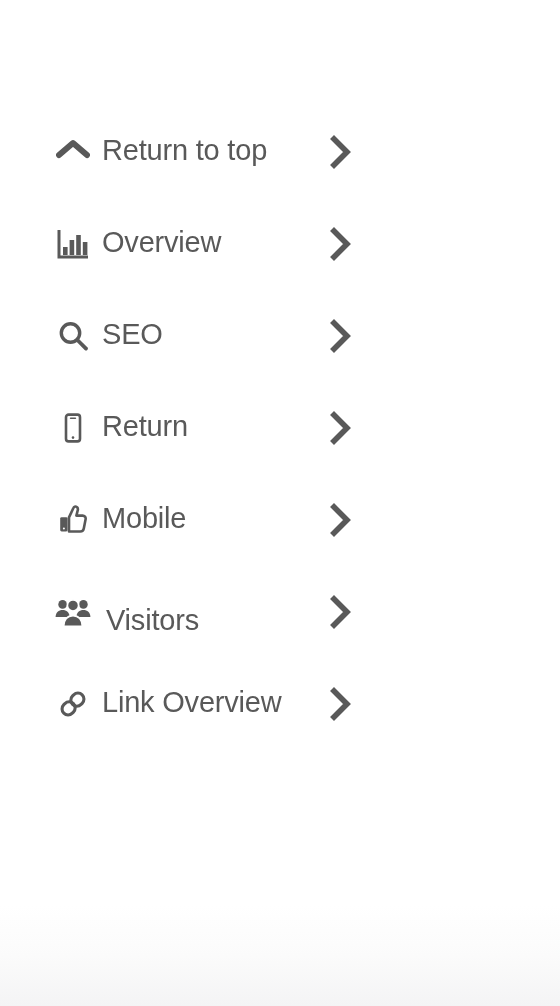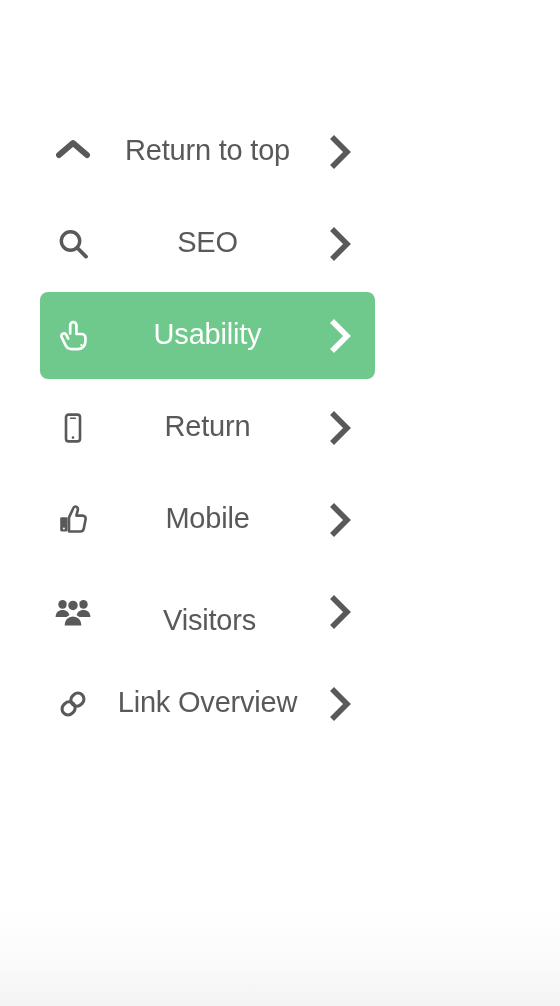--- a/index.html
+++ b/index.html
@@ -17,21 +17,20 @@
   #app {
     position: relative;
     width: 560px;
     height: 1006px;
     background: linear-gradient(to bottom,
                 #ffffff 0%,
                 #ffffff 90%,
                 #fbfbfb 95%,
                 #f4f4f5 100%);
     box-sizing: border-box;
-    text-align: center;
   }
 
   .nav-list {
     position: absolute;
     top: 108px;
     left: 0;
     width: 560px;
     list-style: none;
     margin: 0;
     padding: 0;
@@ -124,54 +123,51 @@
       </svg>
           </span>
           <span class="nav-label">Return to top</span>
           <span class="chev-slot">
             <svg width="26" height="34" viewBox="0 0 26 34" aria-hidden="true">
         <path d="M6 4 L19 17 L6 30" fill="none" stroke="#595959" stroke-width="5.6" stroke-linecap="square" stroke-linejoin="miter"></path>
       </svg>
           </span>
         </div>
       </li>
+      <li class="nav-item" data-key="overview">
+        <div class="row-inner">
+          <span class="icon-slot">
+            <svg width="32" height="32" viewBox="0 0 32 32" aria-hidden="true">
+        <path d="M2 2 L2 29 L31 29" fill="none" stroke="#595959" stroke-width="3"></path>
+        <rect x="6" y="19" width="4.6" height="8" fill="#595959"></rect>
+        <rect x="12.6" y="12" width="4.6" height="15" fill="#595959"></rect>
+        <rect x="19.2" y="7" width="4.6" height="20" fill="#595959"></rect>
+        <rect x="25.8" y="14" width="4.6" height="13" fill="#595959"></rect>
+      </svg>
+          </span>
+          <span class="nav-label">Overview</span>
+          <span class="chev-slot">
+            <svg width="26" height="34" viewBox="0 0 26 34" aria-hidden="true">
+        <path d="M6 4 L19 17 L6 30" fill="none" stroke="#595959" stroke-width="5.6" stroke-linecap="square" stroke-linejoin="miter"></path>
+      </svg>
+          </span>
+        </div>
+      </li>
       <li class="nav-item" data-key="seo">
         <div class="row-inner">
           <span class="icon-slot">
             <svg width="32" height="32" viewBox="0 0 32 32" aria-hidden="true">
         <circle cx="13.5" cy="13" r="9.2" fill="none" stroke="#595959" stroke-width="3.4"></circle>
         <line x1="20.4" y1="20" x2="29" y2="28.6" stroke="#595959" stroke-width="3.8" stroke-linecap="round"></line>
       </svg>
           </span>
           <span class="nav-label">SEO</span>
           <span class="chev-slot">
             <svg width="26" height="34" viewBox="0 0 26 34" aria-hidden="true">
         <path d="M6 4 L19 17 L6 30" fill="none" stroke="#595959" stroke-width="5.6" stroke-linecap="square" stroke-linejoin="miter"></path>
-      </svg>
-          </span>
-        </div>
-      </li>
-      <li class="nav-item active" data-key="usability">
-        <div class="row-inner">
-          <span class="icon-slot">
-            <svg width="34" height="34" viewBox="0 0 34 34" aria-hidden="true">
-        <path d="M14.2 14.6 L14.2 6.3 C14.2 4.5 15.6 3.2 17.3 3.2
-                 C19 3.2 20.4 4.5 20.4 6.3 L20.4 15.0
-                 L25.3 15.0 C27.6 15.0 29.4 16.6 29.4 18.8
-                 L29.4 22.6 C29.4 26.8 26.0 30.2 21.8 30.2
-                 L16.0 30.2 C13.0 30.2 10.5 28.4 9.3 25.8
-                 L5.6 18.2 C4.9 16.7 5.6 15.1 7.1 14.6
-                 C8.4 14.2 9.8 14.8 10.4 16.0 L12.2 19.6" fill="none" stroke="#ffffff" stroke-width="2.7" stroke-linecap="round" stroke-linejoin="round"></path>
-        <circle cx="25.4" cy="26.2" r="1.15" fill="#ffffff"></circle>
-      </svg>
-          </span>
-          <span class="nav-label">Usability</span>
-          <span class="chev-slot">
-            <svg width="26" height="34" viewBox="0 0 26 34" aria-hidden="true">
-        <path d="M6 4 L19 17 L6 30" fill="none" stroke="#ffffff" stroke-width="5.6" stroke-linecap="square" stroke-linejoin="miter"></path>
       </svg>
           </span>
         </div>
       </li>
       <li class="nav-item" data-key="mobile">
         <div class="row-inner">
           <span class="icon-slot">
             <svg width="32" height="32" viewBox="0 0 32 32" aria-hidden="true">
         <rect x="9" y="2.6" width="14" height="26.8" rx="2.6" fill="none" stroke="#595959" stroke-width="2.6"></rect>
         <line x1="13.6" y1="6.2" x2="18.4" y2="6.2" stroke="#595959" stroke-width="1.6" stroke-linecap="round"></line>

